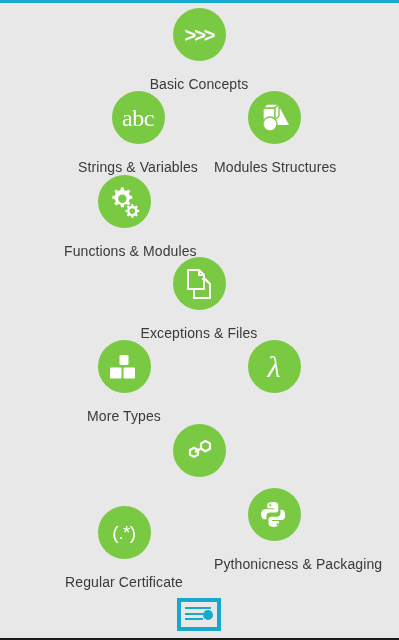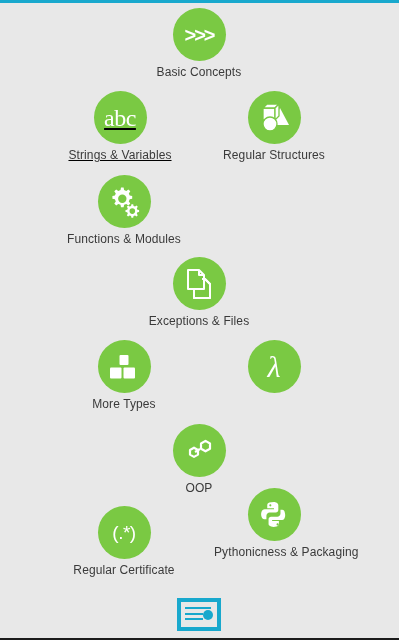--- a/index.html
+++ b/index.html
@@ -42,22 +42,22 @@
     border-radius: 50%;
     background: #7ac943;
     margin: 0 auto;
     display: flex;
     align-items: center;
     justify-content: center;
     box-sizing: border-box;
   }
   .bubble svg { display: block; }
   .node-label {
-    margin-top: 6px;
-    font-size: 12px;
+    margin-top: 18px;
+    font-size: 14px;
     line-height: 10px;
     color: #3a3a3a;
     font-family: "Liberation Sans", sans-serif;
     letter-spacing: 0.1px;
     white-space: nowrap;
   }
   .abc-glyph {
     font-family: "Liberation Serif", serif;
     font-size: 24px;
     color: #ffffff;
@@ -141,40 +141,40 @@
 
   <div class="top-bar"></div>
 
   <div class="node" style="left:199px; top:8px;">
     <div class="bubble">
       <span class="chev-glyph">&gt;&gt;&gt;</span>
     </div>
     <div class="node-label">Basic Concepts</div>
   </div>
 
-  <div class="node" style="left:120px; top:91px;text-decoration:underline;">
+  <div class="node" style="left:138px; top:91px;">
     <div class="bubble">
       <span class="abc-glyph">abc</span>
     </div>
     <div class="node-label">Strings &amp; Variables</div>
   </div>
 
   <div class="node" style="left:274px; top:91px;">
     <div class="bubble">
       <span>
         <svg width="32" height="30" viewBox="0 0 32 30">
           <polygon points="22,5 31,22 13,22" fill="#ffffff"></polygon>
           <polygon points="5,5 17,5 17,17 5,17" fill="#ffffff" stroke="#7ac943" stroke-width="1.3"></polygon>
           <polygon points="5,5 9,1 21,1 17,5" fill="#ffffff" stroke="#7ac943" stroke-width="1.3"></polygon>
           <polygon points="17,5 21,1 21,13 17,17" fill="#ffffff" stroke="#7ac943" stroke-width="1.3"></polygon>
           <circle cx="12" cy="21" r="7" fill="#ffffff" stroke="#7ac943" stroke-width="1.3"></circle>
         </svg>
       </span>
     </div>
-    <div class="node-label">Regular Structures</div>
+    <div class="node-label">Modules Structures</div>
   </div>
 
   <div class="node" style="left:199px; top:257px;">
     <div class="bubble">
       <span>
         <svg width="28" height="30" viewBox="0 0 28 30">
           <path d="M3 1 h11 l5 5 v14 h-16z" fill="none" stroke="#ffffff" stroke-width="2" stroke-linejoin="round"></path>
           <path d="M14 1 v5 h5" fill="none" stroke="#ffffff" stroke-width="2" stroke-linejoin="round"></path>
           <path d="M9 24 v5 h16 v-14 l-5-5 h-3" fill="none" stroke="#ffffff" stroke-width="2" stroke-linejoin="round"></path>
           <path d="M9 20 v9 h16 v-14 l-5-5 h-1" fill="none" stroke="#ffffff" stroke-width="2" stroke-linejoin="round"></path>
@@ -224,21 +224,20 @@
   <div class="node" style="left:199px; top:424px;">
     <div class="bubble">
       <span>
         <svg width="32" height="26" viewBox="0 0 32 26">
           <path d="M12 14 l5-3" stroke="#ffffff" stroke-width="2.2" fill="none"></path>
           <polygon points="7,12 11,9.7 15,12 15,16.6 11,18.9 7,16.6" fill="none" stroke="#ffffff" stroke-width="2.2" stroke-linejoin="round"></polygon>
           <polygon points="18,5.5 22.5,2.9 27,5.5 27,10.7 22.5,13.3 18,10.7" fill="none" stroke="#ffffff" stroke-width="2.2" stroke-linejoin="round"></polygon>
         </svg>
       </span>
     </div>
-    <div class="node-label">OOP</div>
   </div>
 
   <div class="node" style="left:124px; top:506px;">
     <div class="bubble">
       <span class="regex-glyph">(.*)</span>
     </div>
     <div class="node-label">Regular Certificate</div>
   </div>
 
   <div class="node" style="left:274px; top:488px;">

